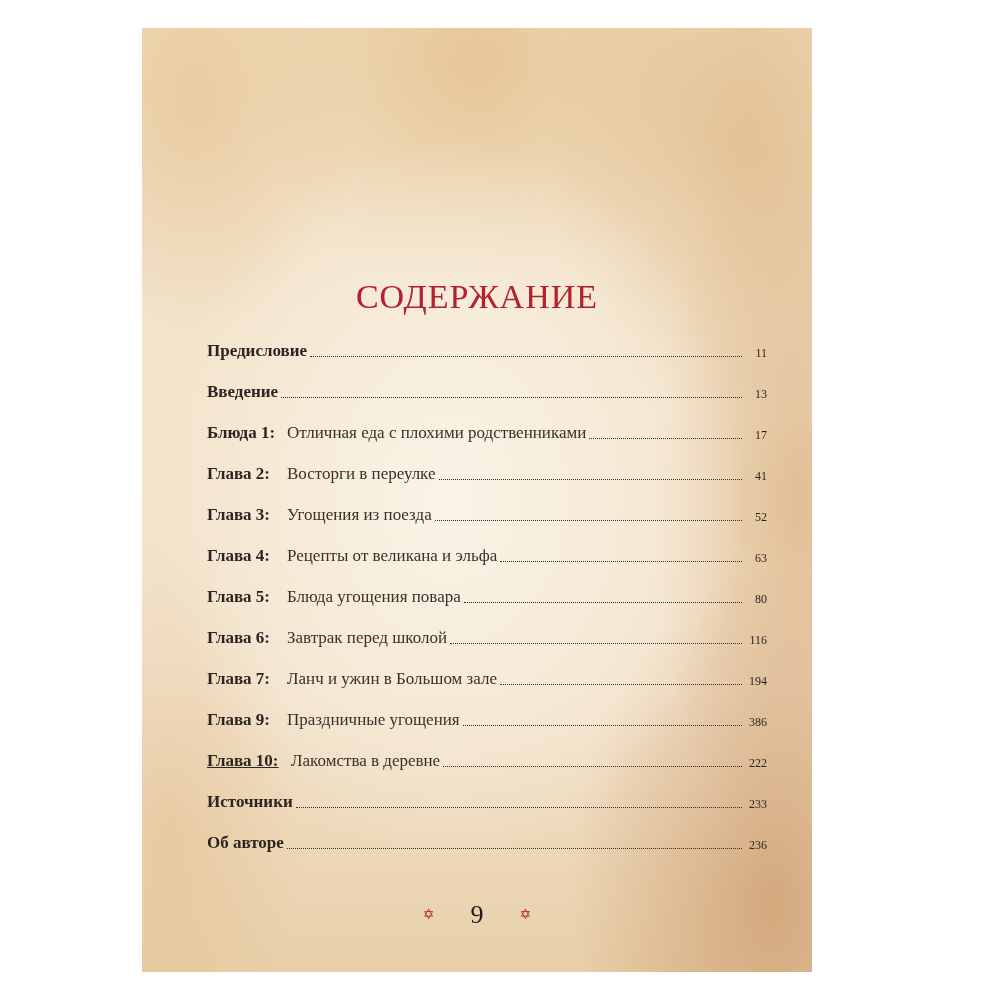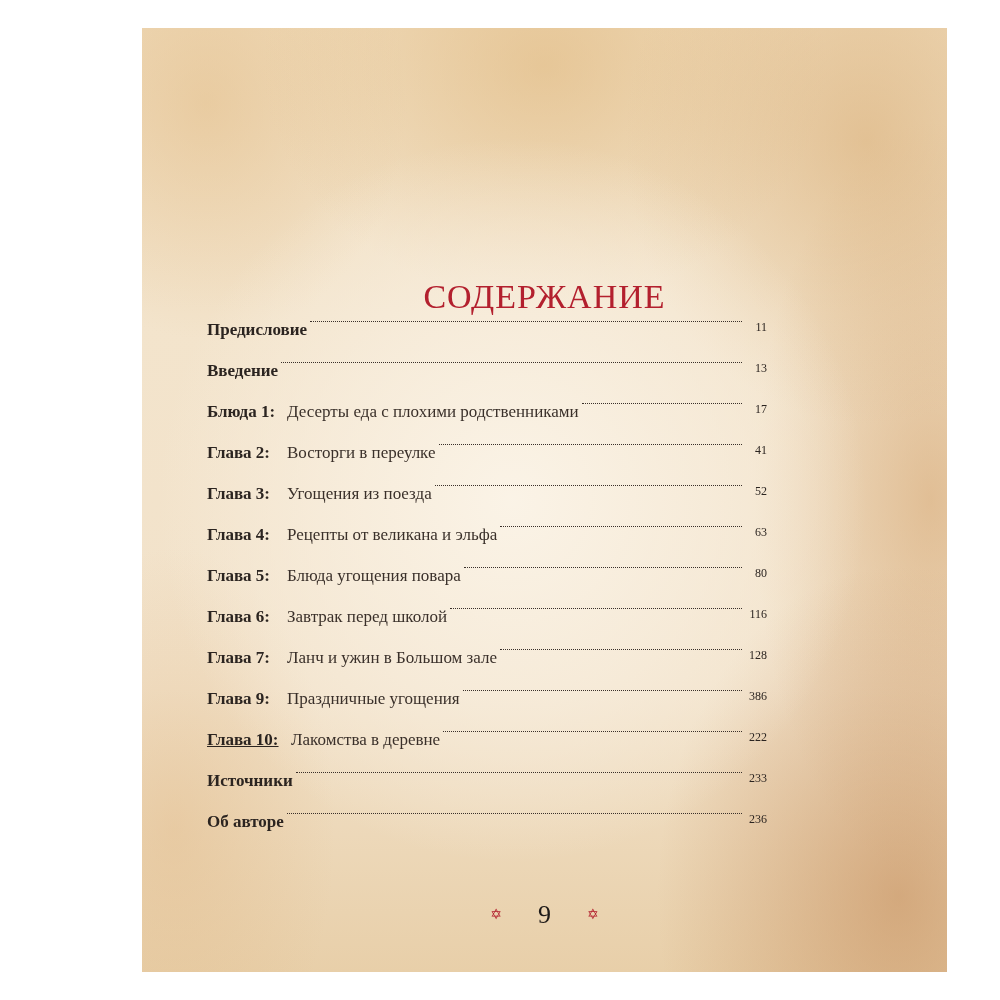--- a/index.html
+++ b/index.html
@@ -11,21 +11,21 @@
       width: 1000px;
       height: 1000px;
       position: relative;
       overflow: hidden;
       font-family: "Liberation Serif", "DejaVu Serif", serif;
     }
     .page {
       position: absolute;
       left: 142px;
       top: 28px;
-      width: 805px;
+      width: 670px;
       height: 944px;
       background:
         radial-gradient(ellipse 55% 48% at 46% 50%, rgba(251,244,232,0.95) 0%, rgba(248,238,222,0.7) 45%, rgba(240,222,190,0) 80%),
         radial-gradient(ellipse 30% 30% at 90% 12%, rgba(214,168,110,0.55) 0%, rgba(214,168,110,0) 100%),
         radial-gradient(ellipse 35% 25% at 50% 4%, rgba(222,180,120,0.55) 0%, rgba(222,180,120,0) 100%),
         radial-gradient(ellipse 30% 35% at 94% 92%, rgba(196,140,90,0.6) 0%, rgba(196,140,90,0) 100%),
         radial-gradient(ellipse 22% 40% at 98% 50%, rgba(210,160,105,0.55) 0%, rgba(210,160,105,0) 100%),
         radial-gradient(ellipse 20% 30% at 4% 85%, rgba(225,185,135,0.45) 0%, rgba(225,185,135,0) 100%),
         radial-gradient(ellipse 25% 25% at 8% 8%, rgba(225,185,130,0.5) 0%, rgba(225,185,130,0) 100%),
         linear-gradient(180deg, #f0dcbc 0%, #f3e4cc 30%, #f2e2ca 70%, #e8cfa9 100%);
@@ -43,21 +43,21 @@
       font-variant: small-caps;
     }
     .toc {
       position: absolute;
       left: 65px;
       top: 292px;
       width: 560px;
     }
     .toc-row {
       display: flex;
-      align-items: flex-start;
+      align-items: flex-end;
       height: 41px;
       font-size: 17px;
       color: #2b2420;
     }
     .toc-label {
       font-weight: bold;
       white-space: nowrap;
     }
     .toc-chapter-num {
       font-weight: bold;
@@ -120,21 +120,21 @@
     </div>
 
     <div class="toc-row">
       <span class="toc-label">Введение</span>
       <span class="toc-leader"></span>
       <span class="toc-page">13</span>
     </div>
 
     <div class="toc-row">
       <span class="toc-chapter-num">Блюда 1:</span>
-      <span class="toc-title">Десерты еда с плохими родственниками</span>
+      <span class="toc-title">Отличная еда с плохими родственниками</span>
       <span class="toc-leader"></span>
       <span class="toc-page">17</span>
     </div>
 
     <div class="toc-row">
       <span class="toc-chapter-num">Глава 2:</span>
       <span class="toc-title">Восторги в переулке</span>
       <span class="toc-leader"></span>
       <span class="toc-page">41</span>
     </div>
@@ -164,21 +164,21 @@
       <span class="toc-chapter-num">Глава 6:</span>
       <span class="toc-title">Завтрак перед школой</span>
       <span class="toc-leader"></span>
       <span class="toc-page">116</span>
     </div>
 
     <div class="toc-row">
       <span class="toc-chapter-num">Глава 7:</span>
       <span class="toc-title">Ланч и ужин в Большом зале</span>
       <span class="toc-leader"></span>
-      <span class="toc-page">128</span>
+      <span class="toc-page">194</span>
     </div>
 
 
     <div class="toc-row">
       <span class="toc-chapter-num">Глава 9:</span>
       <span class="toc-title">Праздничные угощения</span>
       <span class="toc-leader"></span>
       <span class="toc-page">386</span>
     </div>
 

